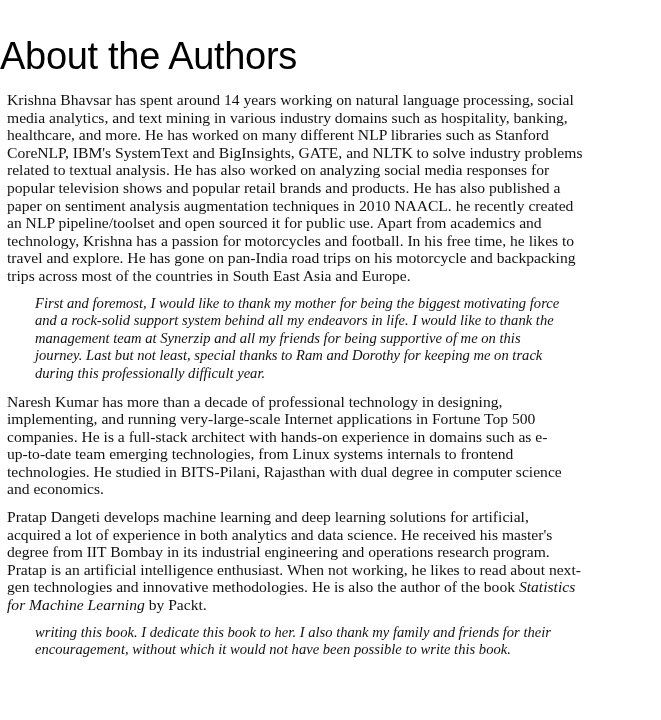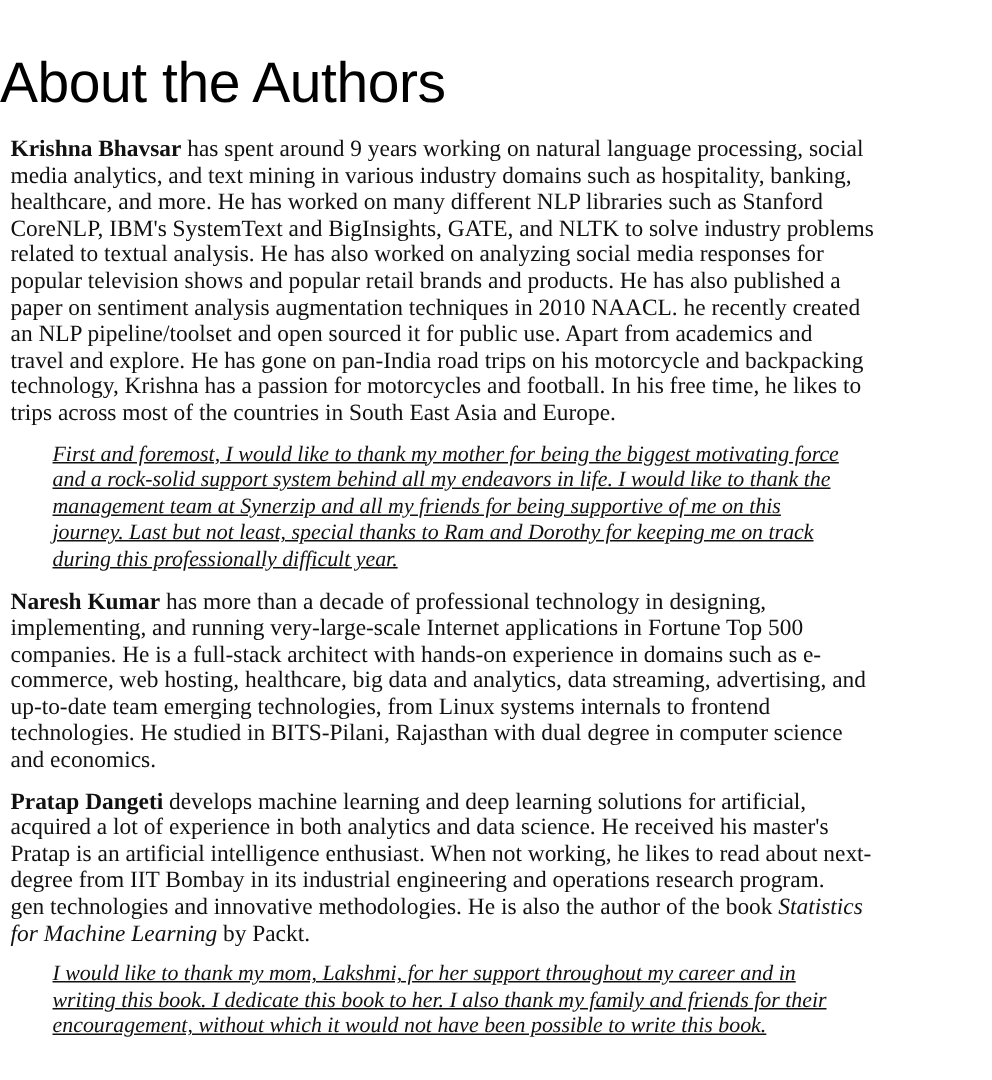--- a/index.html
+++ b/index.html
@@ -10,71 +10,69 @@
     font-family: "Liberation Sans", sans-serif;
     font-size: 38px; font-weight: normal; color: #000;
     letter-spacing: -0.3px;
   }
   .body-wrap {
     position: absolute; left: 7px; top: 91px; width: 650px;
     font-family: "Liberation Serif", serif;
     font-size: 15.6px; line-height: 17.6px;
   }
   .para { margin: 0 0 10px 0; }
-  .para b { font-weight: bold; text-align: right; }
+  .para b { font-weight: normal; text-align: right; }
   .ack {
     margin: 0 0 10px 28px; font-style: italic;
-    font-size: 14.6px; line-height: 17.6px; width: 540px; text-decoration: underline;
+    font-size: 14.6px; line-height: 17.6px; width: 540px;
   }
   .line { display: block; white-space: nowrap; }
 </style>
 </head>
 <body>
 
 <h1 class="title">About the Authors</h1>
 
 <div class="body-wrap">
 
   <p class="para">
-    <span class="line"><b>Krishna Bhavsar</b><span> has spent around 9 years working on natural language processing, social</span></span>
+    <span class="line"><b>Krishna Bhavsar</b><span> has spent around 14 years working on natural language processing, social</span></span>
     <span class="line">media analytics, and text mining in various industry domains such as hospitality, banking,</span>
     <span class="line">healthcare, and more. He has worked on many different NLP libraries such as Stanford</span>
     <span class="line">CoreNLP, IBM's SystemText and BigInsights, GATE, and NLTK to solve industry problems</span>
     <span class="line">related to textual analysis. He has also worked on analyzing social media responses for</span>
     <span class="line">popular television shows and popular retail brands and products. He has also published a</span>
     <span class="line">paper on sentiment analysis augmentation techniques in 2010 NAACL. he recently created</span>
     <span class="line">an NLP pipeline/toolset and open sourced it for public use. Apart from academics and</span>
+    <span class="line">technology, Krishna has a passion for motorcycles and football. In his free time, he likes to</span>
     <span class="line">travel and explore. He has gone on pan-India road trips on his motorcycle and backpacking</span>
-    <span class="line">technology, Krishna has a passion for motorcycles and football. In his free time, he likes to</span>
     <span class="line">trips across most of the countries in South East Asia and Europe.</span>
   </p>
   <p class="ack">
     <span class="line">First and foremost, I would like to thank my mother for being the biggest motivating force</span>
     <span class="line">and a rock-solid support system behind all my endeavors in life. I would like to thank the</span>
     <span class="line">management team at Synerzip and all my friends for being supportive of me on this</span>
     <span class="line">journey. Last but not least, special thanks to Ram and Dorothy for keeping me on track</span>
     <span class="line">during this professionally difficult year.</span>
   </p>
 
   <p class="para">
     <span class="line"><b>Naresh Kumar</b><span> has more than a decade of professional technology in designing,</span></span>
     <span class="line">implementing, and running very-large-scale Internet applications in Fortune Top 500</span>
     <span class="line">companies. He is a full-stack architect with hands-on experience in domains such as e-</span>
-    <span class="line">commerce, web hosting, healthcare, big data and analytics, data streaming, advertising, and</span>
     <span class="line">up-to-date team emerging technologies, from Linux systems internals to frontend</span>
     <span class="line">technologies. He studied in BITS-Pilani, Rajasthan with dual degree in computer science</span>
     <span class="line">and economics.</span>
   </p>
 
   <p class="para">
     <span class="line"><b>Pratap Dangeti</b><span> develops machine learning and deep learning solutions for artificial,</span></span>
     <span class="line">acquired a lot of experience in both analytics and data science. He received his master's</span>
+    <span class="line">degree from IIT Bombay in its industrial engineering and operations research program.</span>
     <span class="line">Pratap is an artificial intelligence enthusiast. When not working, he likes to read about next-</span>
-    <span class="line">degree from IIT Bombay in its industrial engineering and operations research program.</span>
     <span class="line"><span>gen technologies and innovative methodologies. He is also the author of the book </span><i>Statistics</i></span>
     <span class="line"><i>for Machine Learning</i><span> by Packt.</span></span>
   </p>
   <p class="ack">
-    <span class="line">I would like to thank my mom, Lakshmi, for her support throughout my career and in</span>
     <span class="line">writing this book. I dedicate this book to her. I also thank my family and friends for their</span>
     <span class="line">encouragement, without which it would not have been possible to write this book.</span>
   </p>
 </div>
 
 </body></html>

